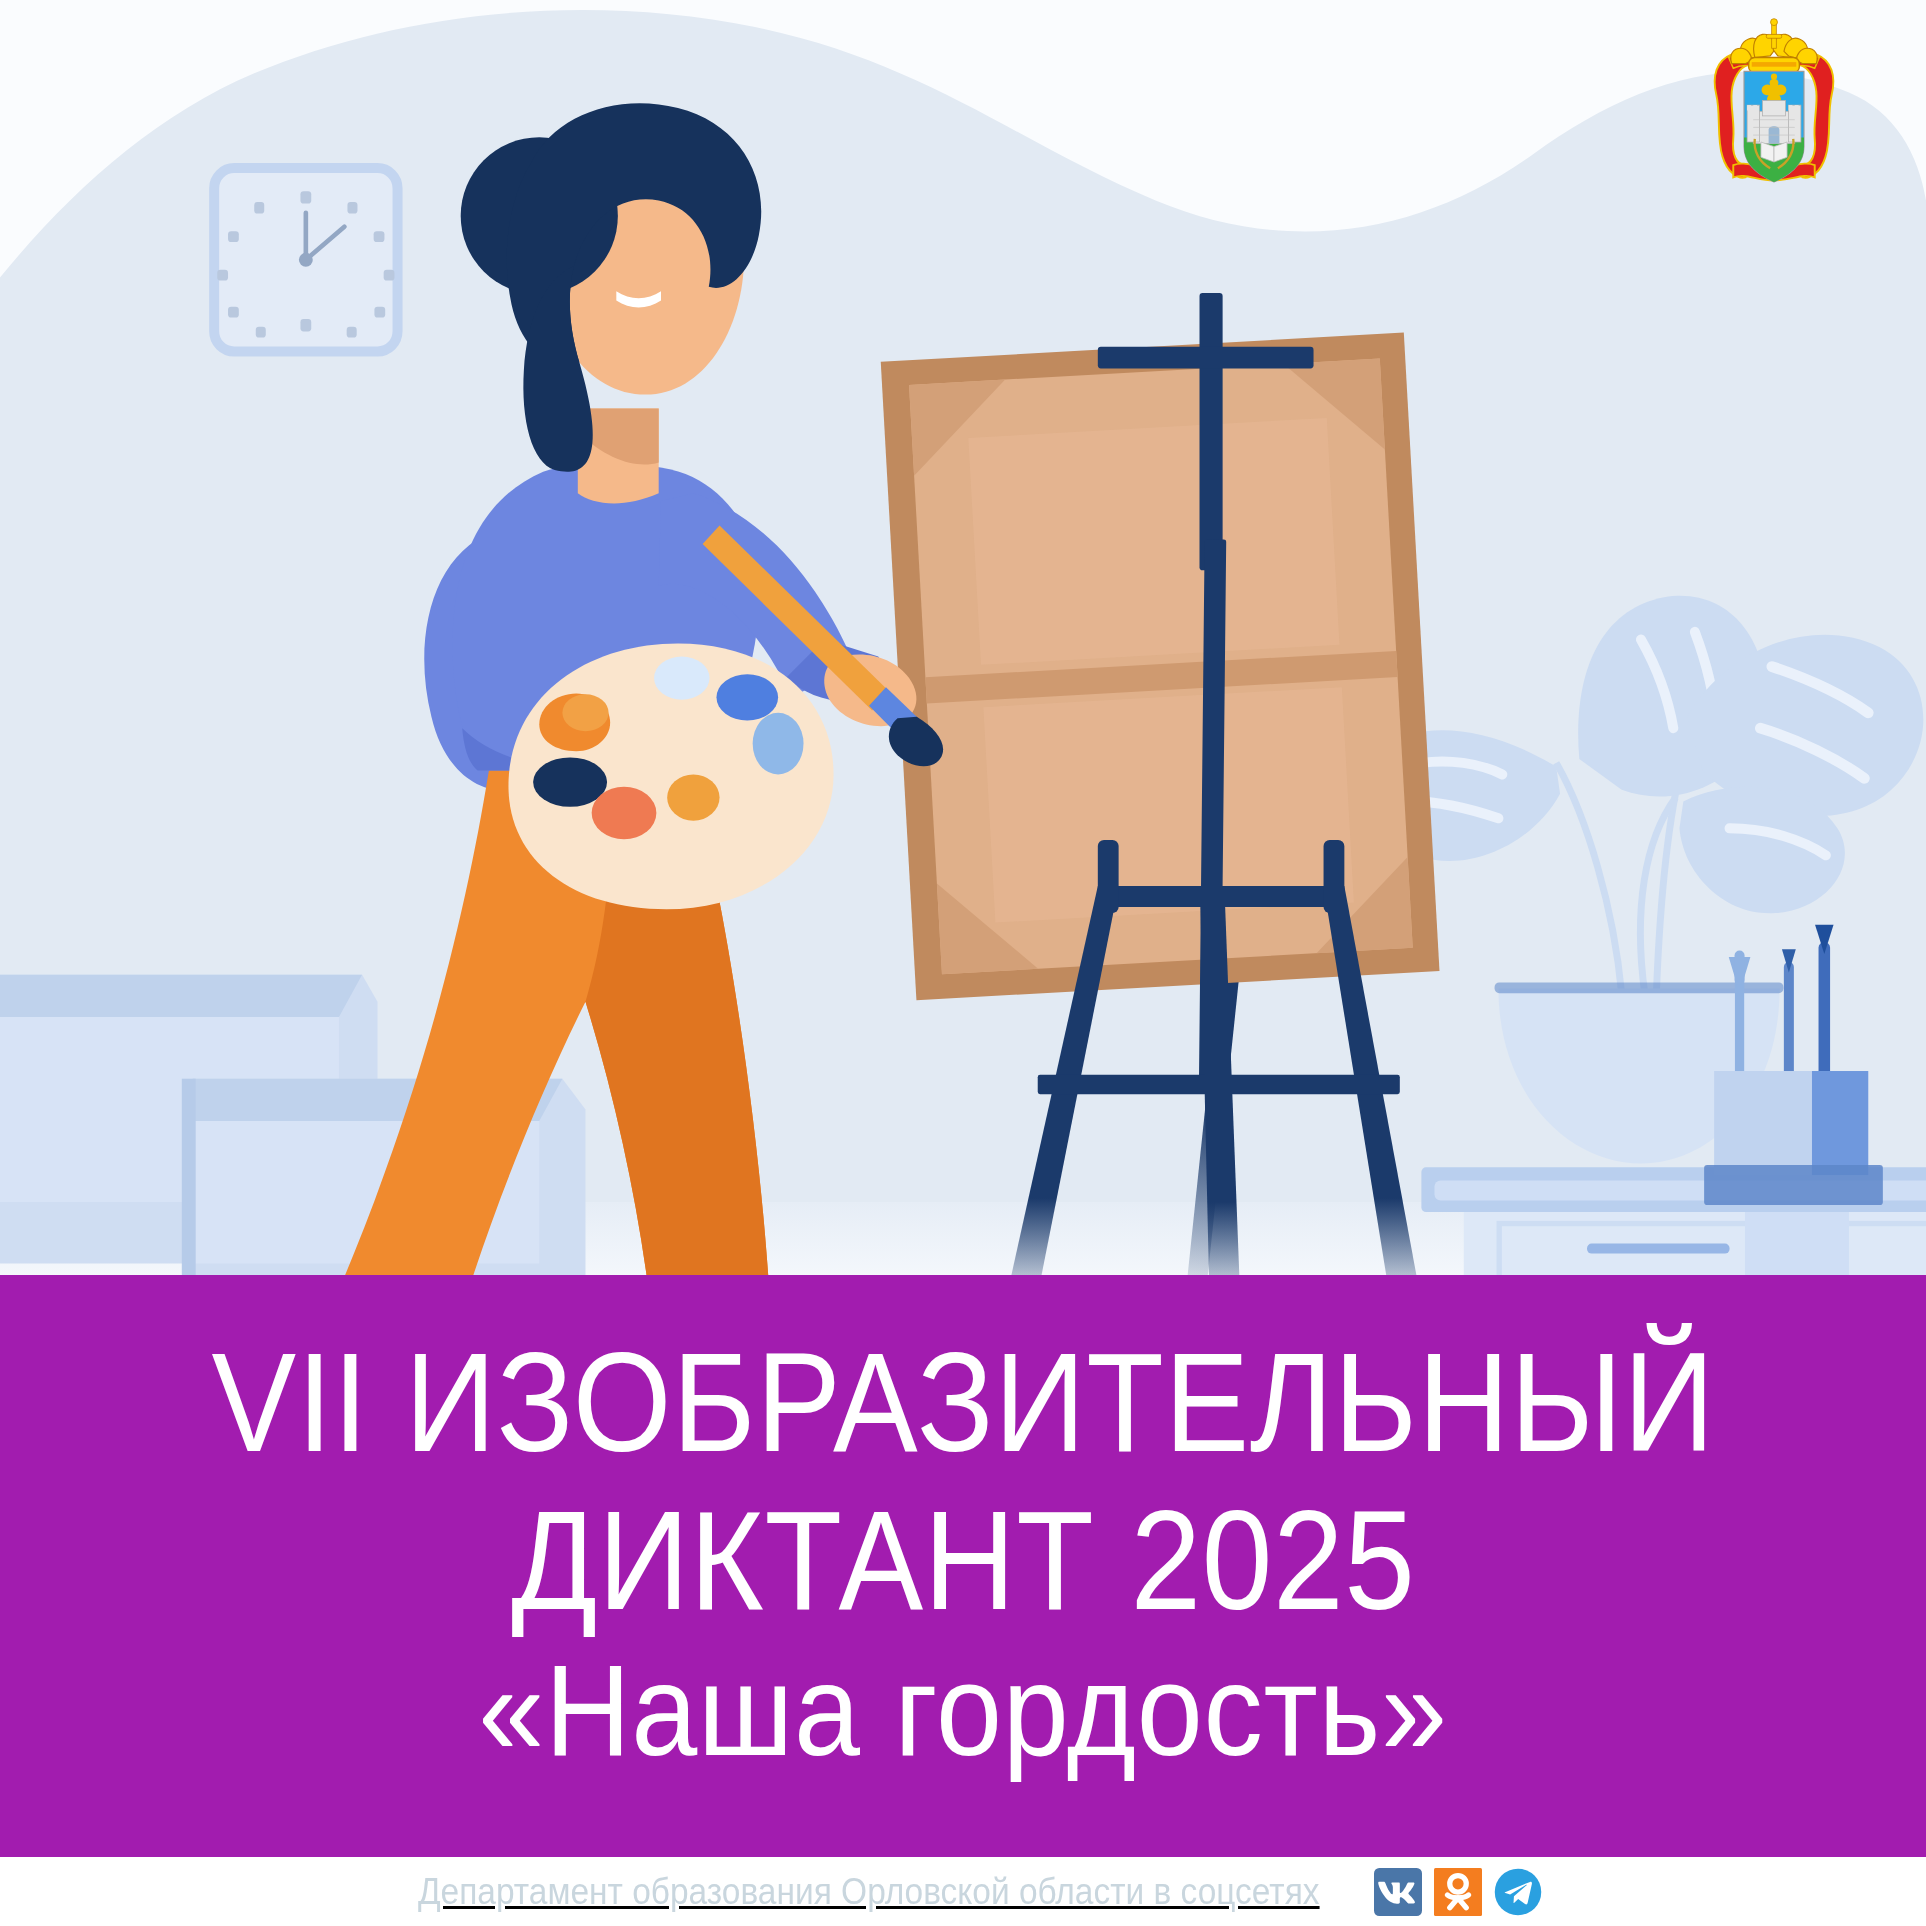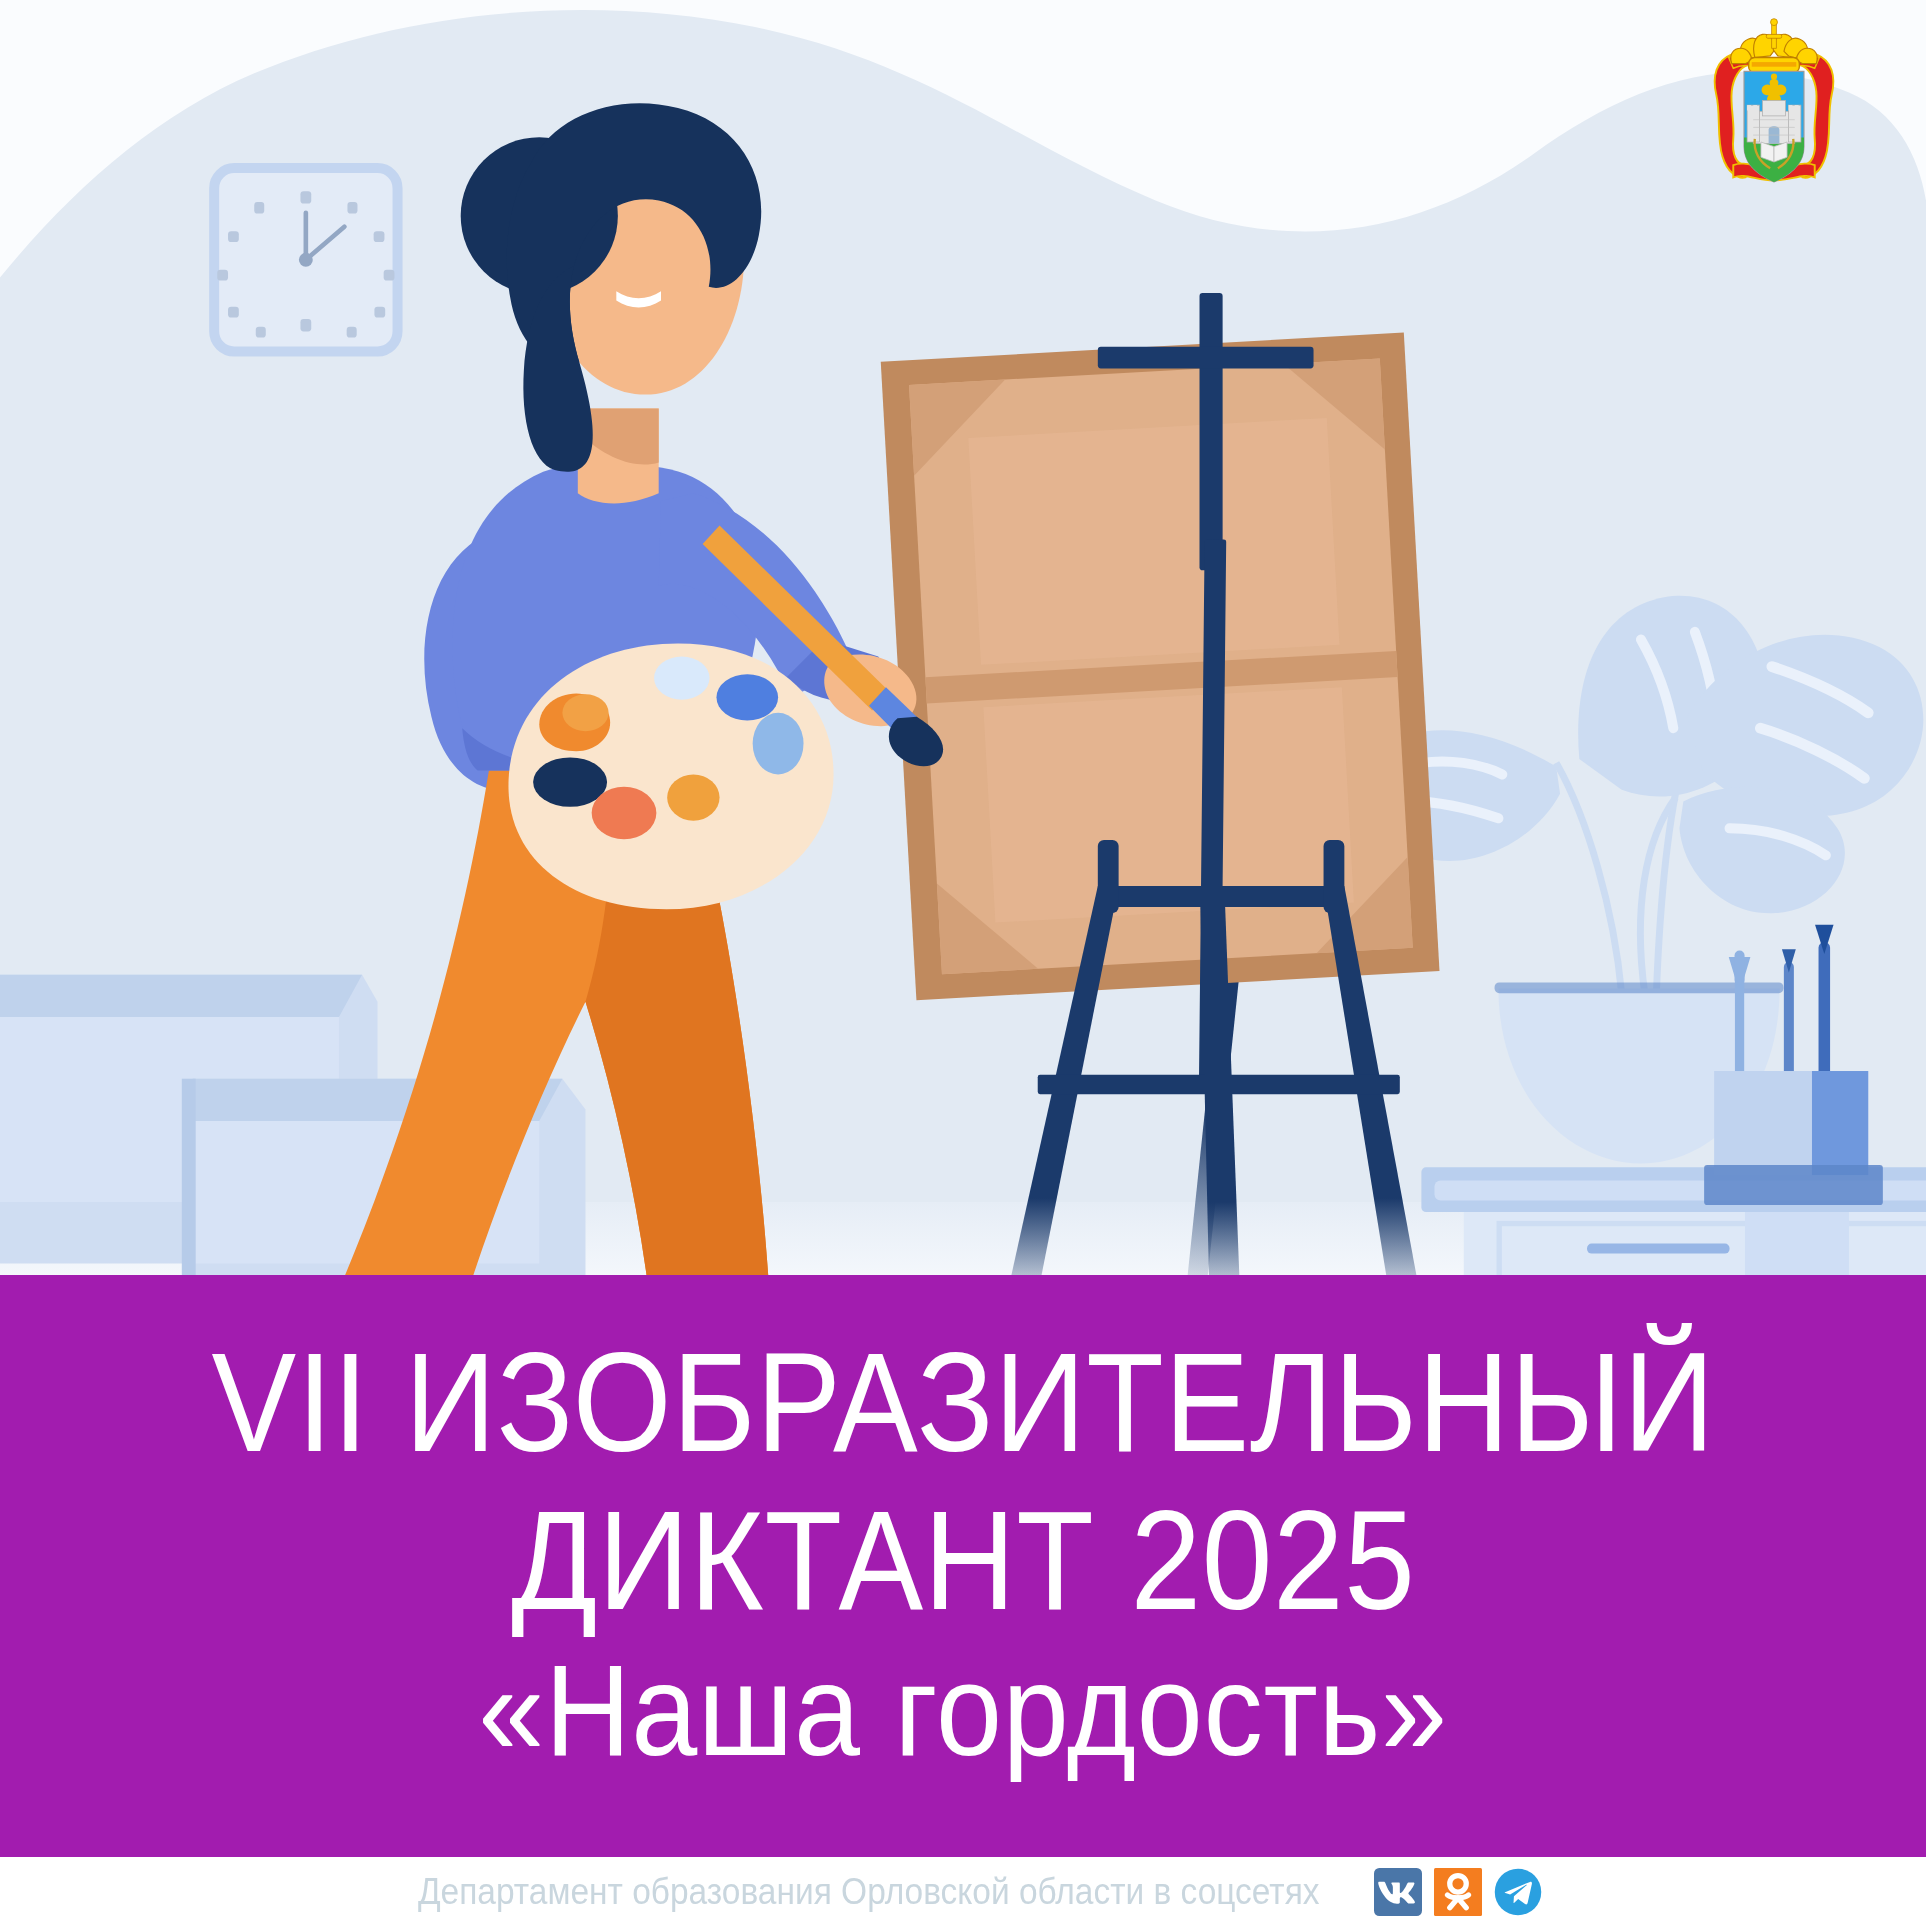--- a/index.html
+++ b/index.html
@@ -67,20 +67,21 @@
   .footer{
     position:absolute;
     left:0; top:1857px;
     width:1926px; height:69px;
     background:#ffffff;
     z-index:30;
     display:flex;
     align-items:center;
     justify-content:center;
     gap:17px;
+    text-decoration:underline;
   }
   .footer-text{
     color:#c9d6de;
     font-size:36px;
     font-weight:400;
     letter-spacing:0px;
     transform:scaleX(0.93);
     white-space:nowrap;
     font-family:"Liberation Sans","DejaVu Sans",sans-serif;
   }

